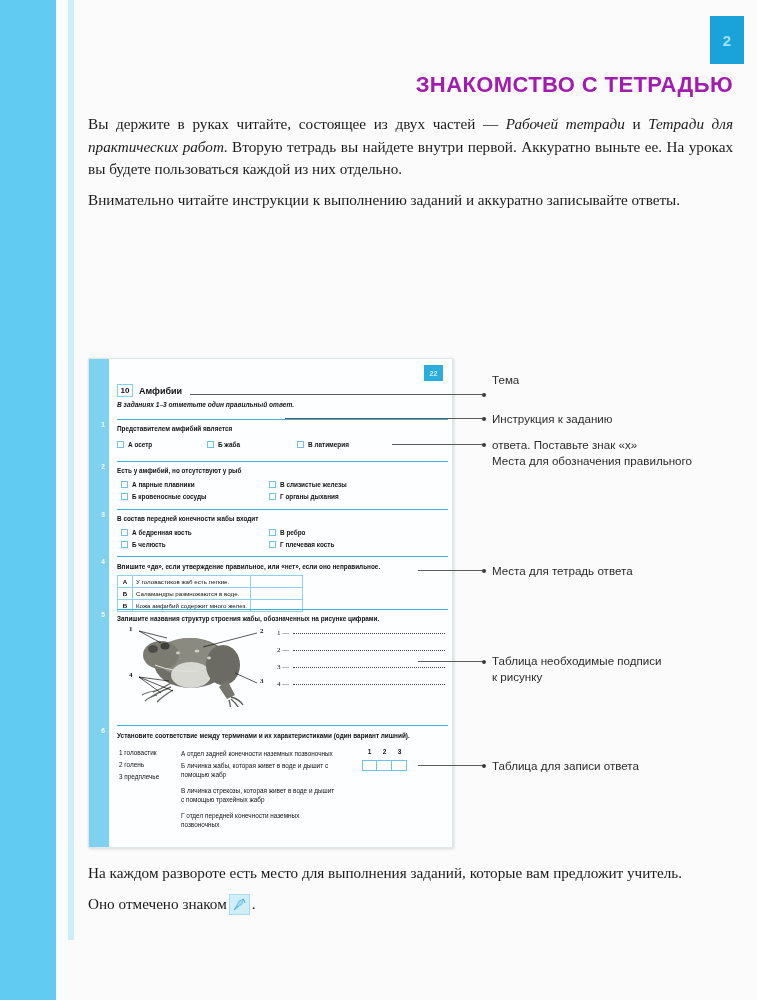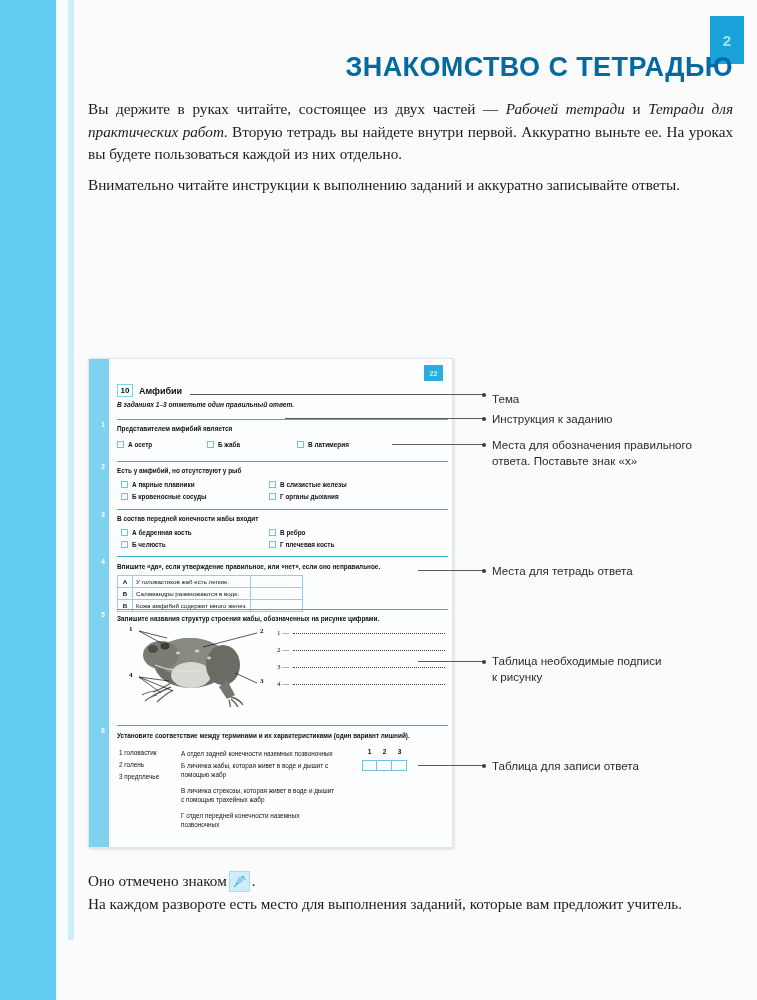--- a/index.html
+++ b/index.html
@@ -41,27 +41,27 @@
     font-size: 15px;
     display: flex; align-items: center; justify-content: center;
   }
   
   .content {
     position: absolute;
     left: 88px; top: 0;
     width: 657px; height: 1000px;
   }
   h1.title {
-    margin-top: 52px;
+    margin-top: 72px;
     text-align: right;
     font-family: "Liberation Sans", sans-serif;
     font-weight: bold;
-    font-size: 27px;
+    font-size: 22px;
     letter-spacing: 0.4px;
-    color: #0369a1;
+    color: #a21caf;
     padding-right: 12px;
   }
   p.body {
     margin-top: 15px;
     font-size: 15.2px;
     line-height: 1.48;
     text-align: justify;
     color: #1a1a1a;
     padding-right: 12px;
   }
@@ -426,35 +426,35 @@
     </div>
   </div>
 
   <div class="leader" style="left:190px; top:394px; width:295px"></div>
   <div class="leader" style="left:285px; top:418px; width:200px"></div>
   <div class="leader" style="left:392px; top:444px; width:93px"></div>
   <div class="leader" style="left:418px; top:570px; width:67px"></div>
   <div class="leader" style="left:418px; top:661px; width:67px"></div>
   <div class="leader" style="left:418px; top:765px; width:67px"></div>
 
-  <div class="callout" style="left:492px; top:391px">Тема</div>
+  <div class="callout" style="left:492px; top:372px">Тема</div>
   <div class="callout" style="left:492px; top:411px">Инструкция к заданию</div>
   <div class="callout" style="left:492px; top:437px">
+    <div>ответа. Поставьте знак «х»</div>
     <div>Места для обозначения правильного</div>
-    <div>ответа. Поставьте знак «х»</div>
   </div>
   <div class="callout" style="left:492px; top:563px">Места для тетрадь ответа</div>
   <div class="callout" style="left:492px; top:653px">
     <div>Таблица необходимые подписи</div>
     <div>к рисунку</div>
   </div>
   <div class="callout" style="left:492px; top:758px">Таблица для записи ответа</div>
 
   <div style="position:absolute; left:88px; top:862px; width:657px; padding-right:12px;">
+    <p class="body" style="margin-top:0">На каждом развороте есть место для выполнения заданий, которые вам предложит учитель.</p>
     <p class="body tight"><span>Оно отмечено знаком</span><span class="mark-icon"><svg width="19" height="19" viewBox="0 0 19 19">
             <path d="M5 14 L9 6 L14 4 L12 9 Z" fill="#9ed8ef" stroke="#5fb7da" stroke-width="0.8"></path>
             <path d="M12 4 q3 1 3 4" stroke="#4aa9cf" stroke-width="0.9" fill="none"></path>
             <path d="M4 15 L8 11" stroke="#5fb7da" stroke-width="1.2"></path>
           </svg></span><span>.</span></p>
-    <p class="body" style="margin-top:0">На каждом развороте есть место для выполнения заданий, которые вам предложит учитель.</p>
   </div>
 
 </div>
 
 </body></html>

